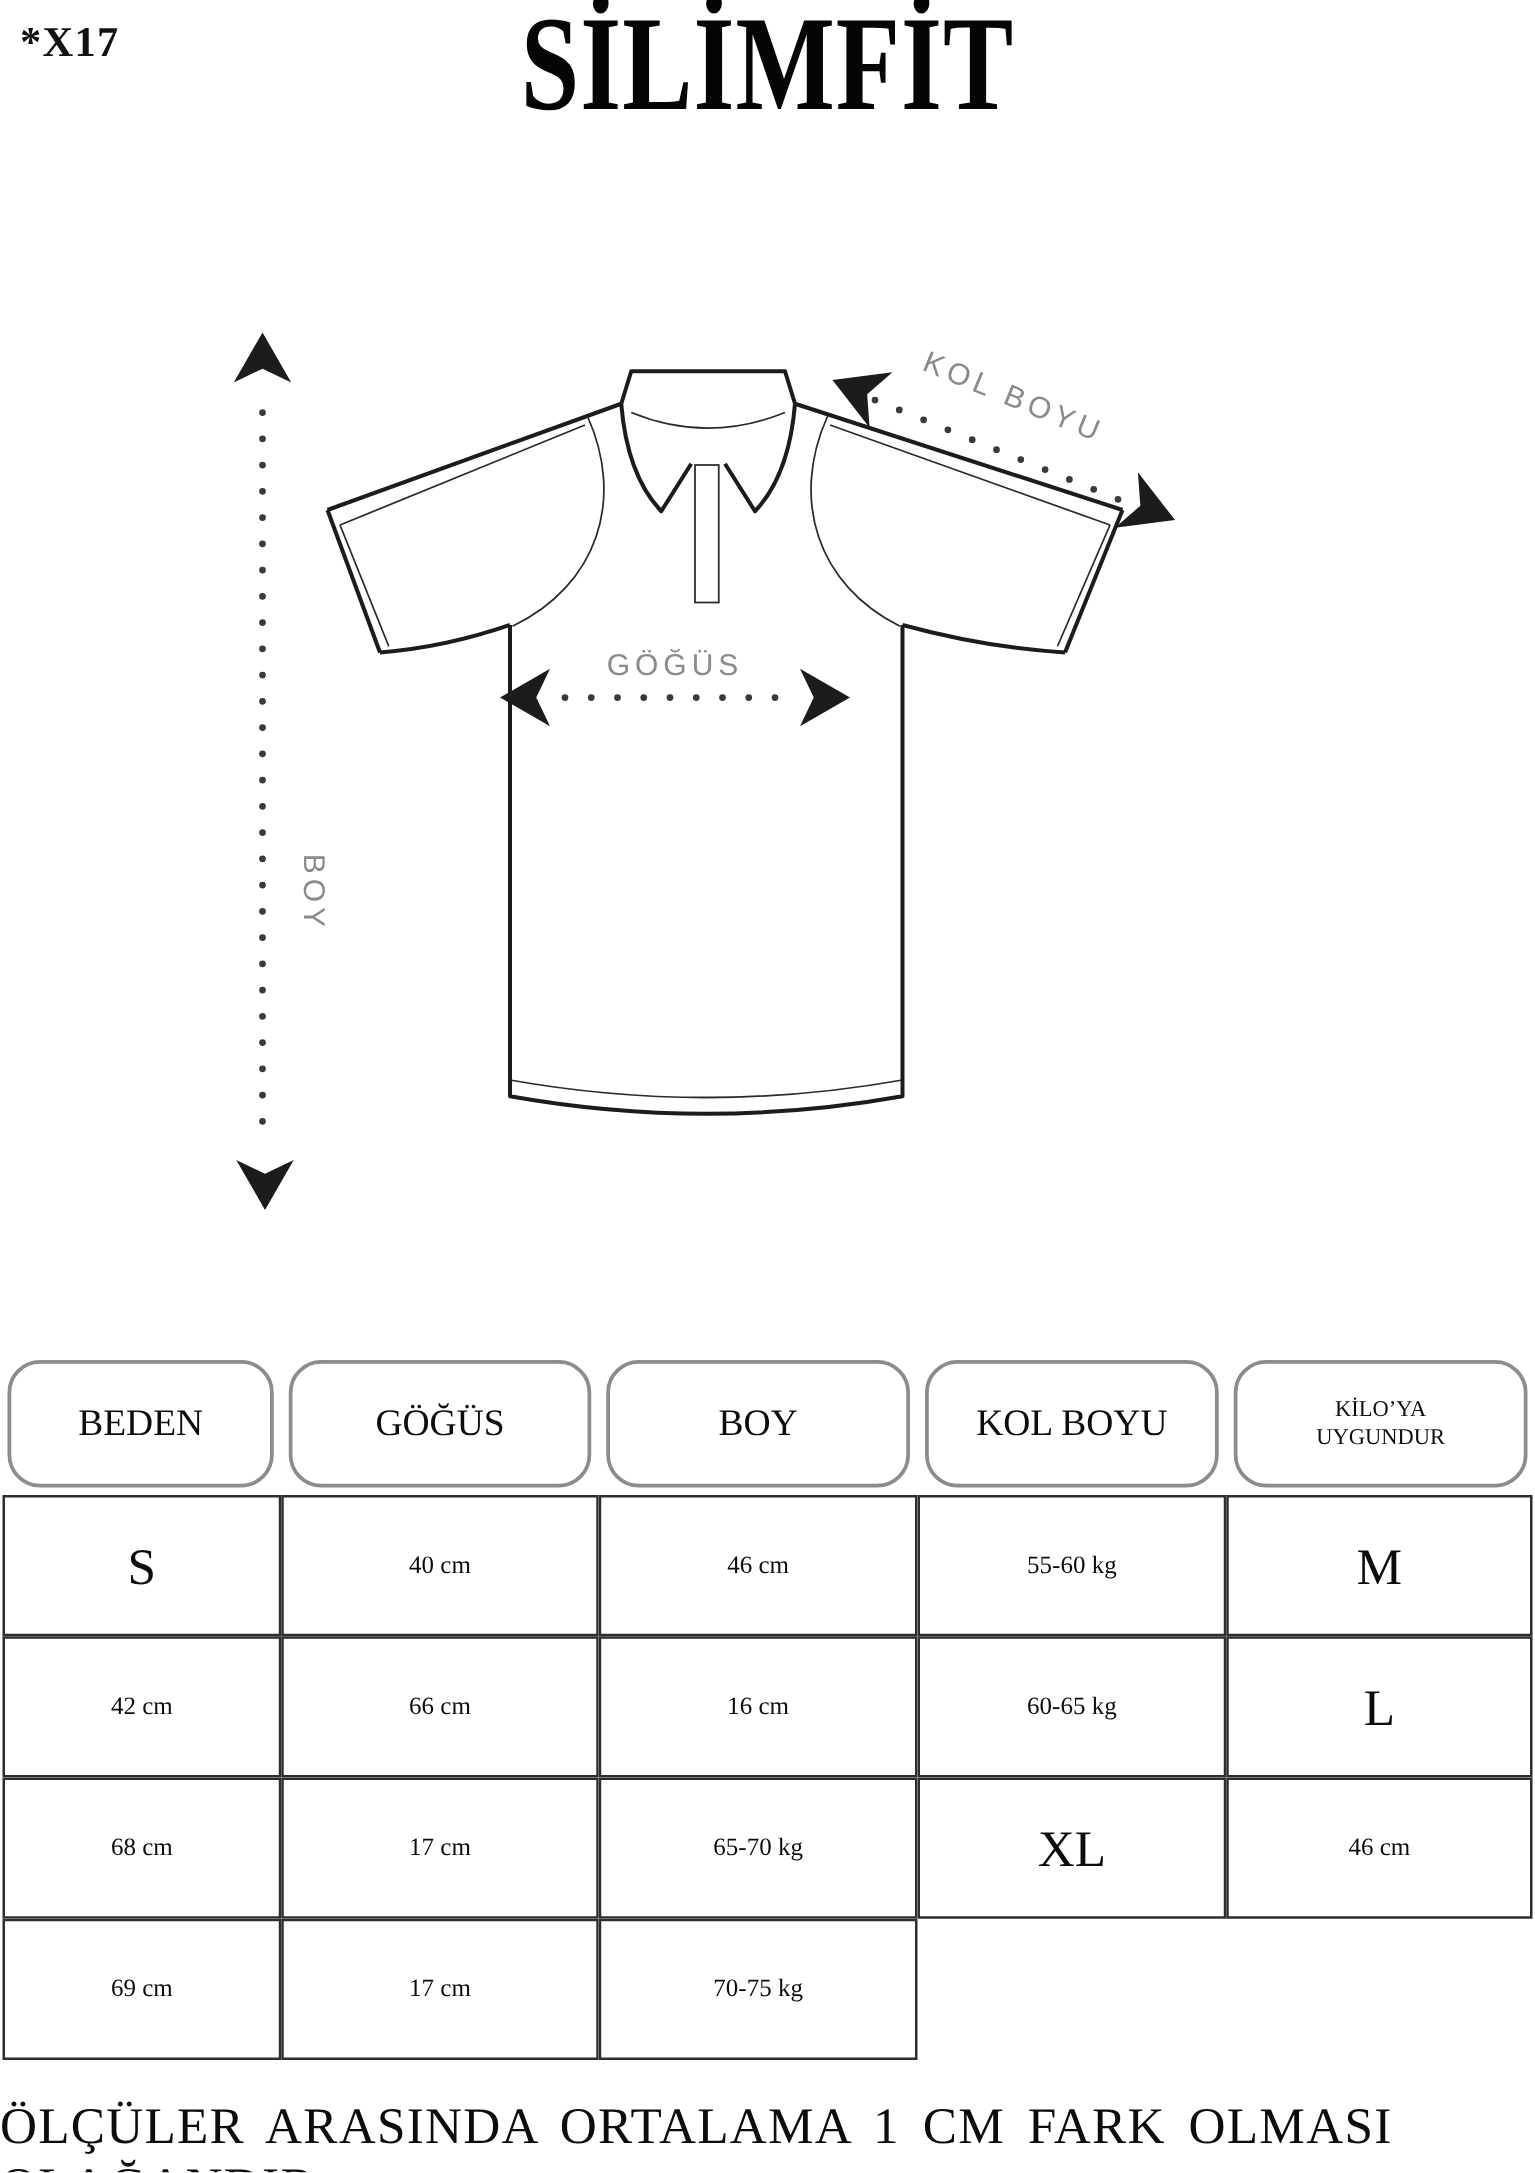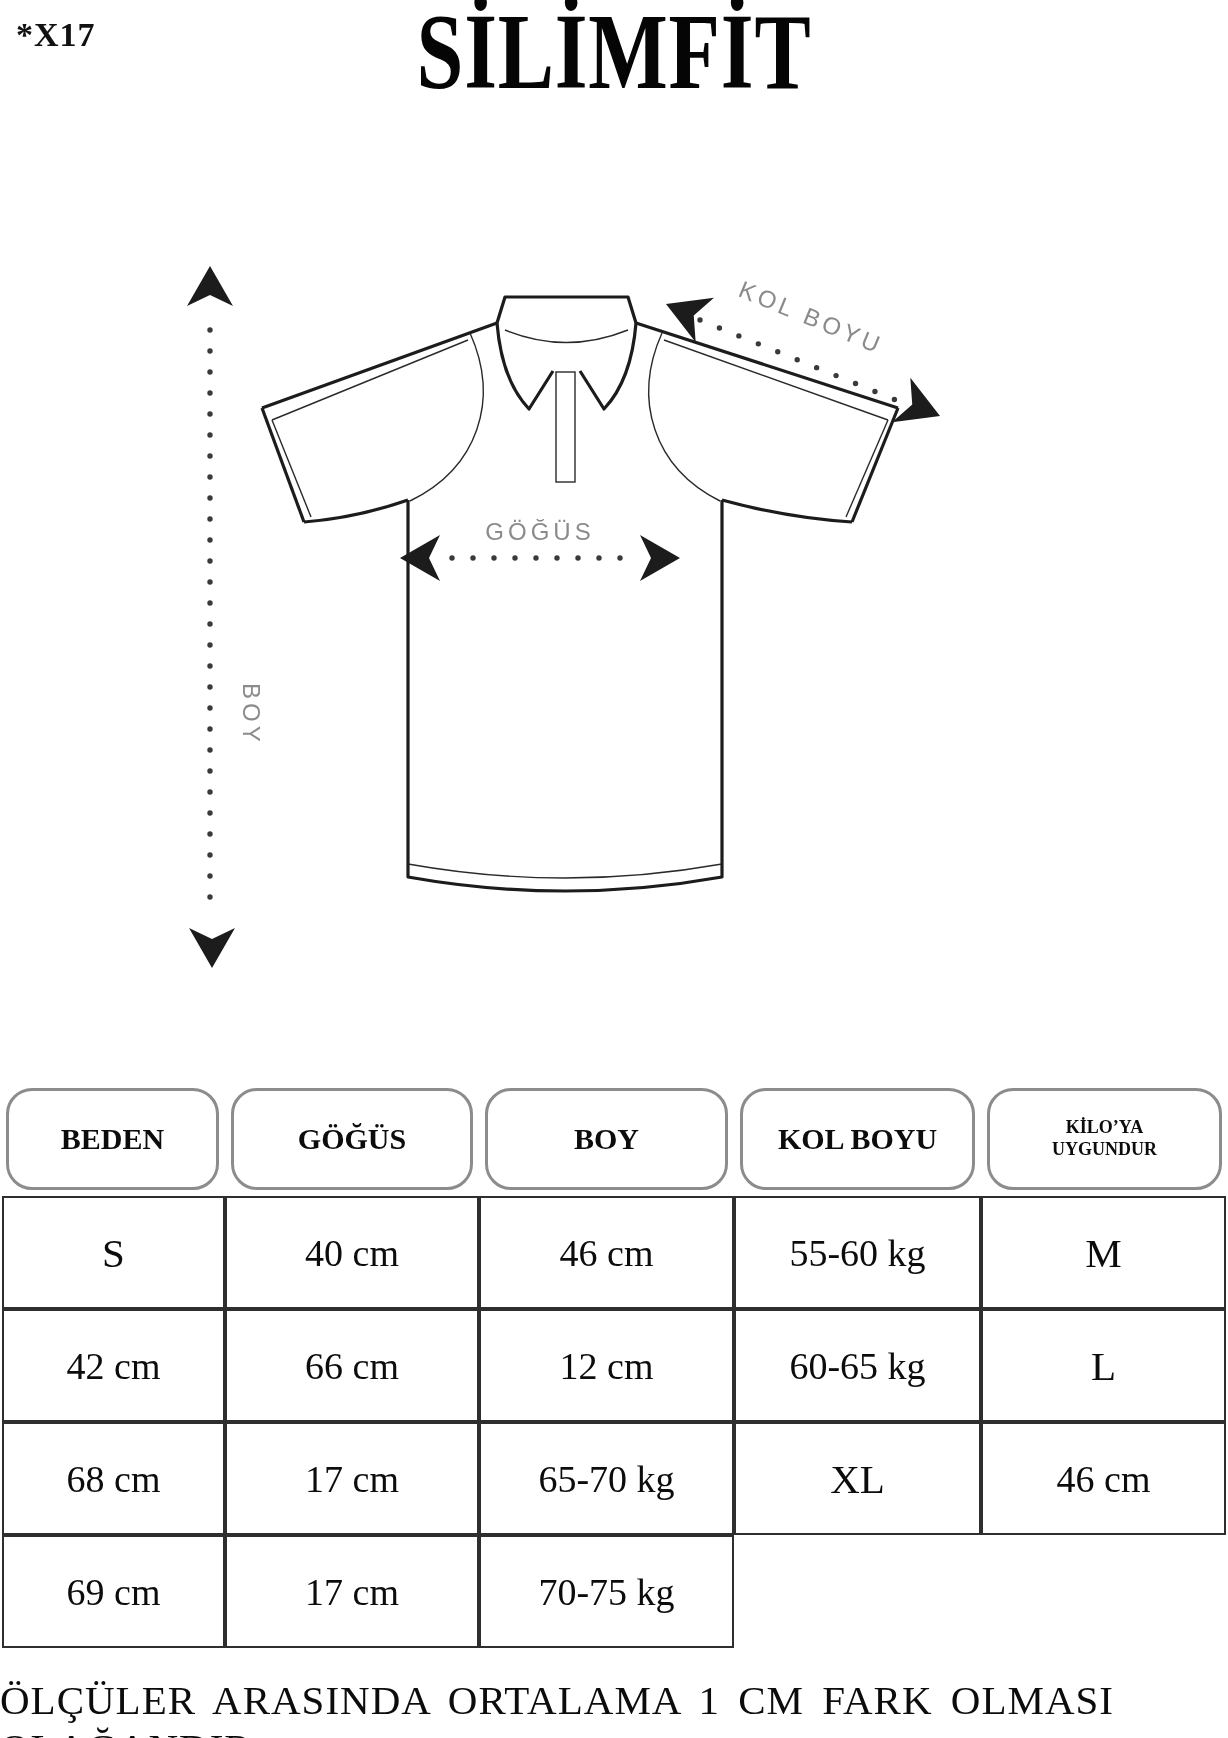--- a/index.html
+++ b/index.html
@@ -38,32 +38,32 @@
   .size-header{
     position:absolute;left:0;top:1088px;width:1228px;height:102px;
     display:grid;grid-template-columns:225px 254px 255px 247px 247px;
   }
   .size-header .hcell{
     margin:0 6px;
     border:3px solid #8c8c8c;border-radius:26px;
     background:#fff;
     display:flex;align-items:center;justify-content:center;
     text-align:center;
-    font-size:30px;color:#0c0c0c;font-weight:bold;
+    font-size:30px;color:#0c0c0c;
   }
   .size-header .hcell.small{font-size:18px;line-height:1.2;padding:0 34px;}
   .size-body{
     position:absolute;left:2px;top:1196px;width:1224px;
     display:grid;grid-template-columns:223px 254px 255px 247px 245px;
   }
   .size-body .cell{
     border:2px solid #2e2e2e;
     height:109px;background:#fff;
     display:flex;align-items:center;justify-content:center;
-    font-size:38px;color:#0c0c0c;
+    font-size:20px;color:#0c0c0c;
   }
   .size-body .cell.size{font-size:41px;}
   
   .footnote{
     position:absolute;left:0;top:1676px;width:100%;
     text-align:left;
     font-size:41px;letter-spacing:1px;word-spacing:7px;color:#0c0c0c;
   }
 </style>
 </head>
@@ -143,21 +143,21 @@
   <div class="size-body">
 
     <div class="cell size">S</div>
     <div class="cell">40 cm</div>
     <div class="cell">46 cm</div>
     <div class="cell">55-60 kg</div>
 
     <div class="cell size">M</div>
     <div class="cell">42 cm</div>
     <div class="cell">66 cm</div>
-    <div class="cell">12 cm</div>
+    <div class="cell">16 cm</div>
     <div class="cell">60-65 kg</div>
 
     <div class="cell size">L</div>
     <div class="cell">68 cm</div>
     <div class="cell">17 cm</div>
     <div class="cell">65-70 kg</div>
 
     <div class="cell size">XL</div>
     <div class="cell">46 cm</div>
     <div class="cell">69 cm</div>

